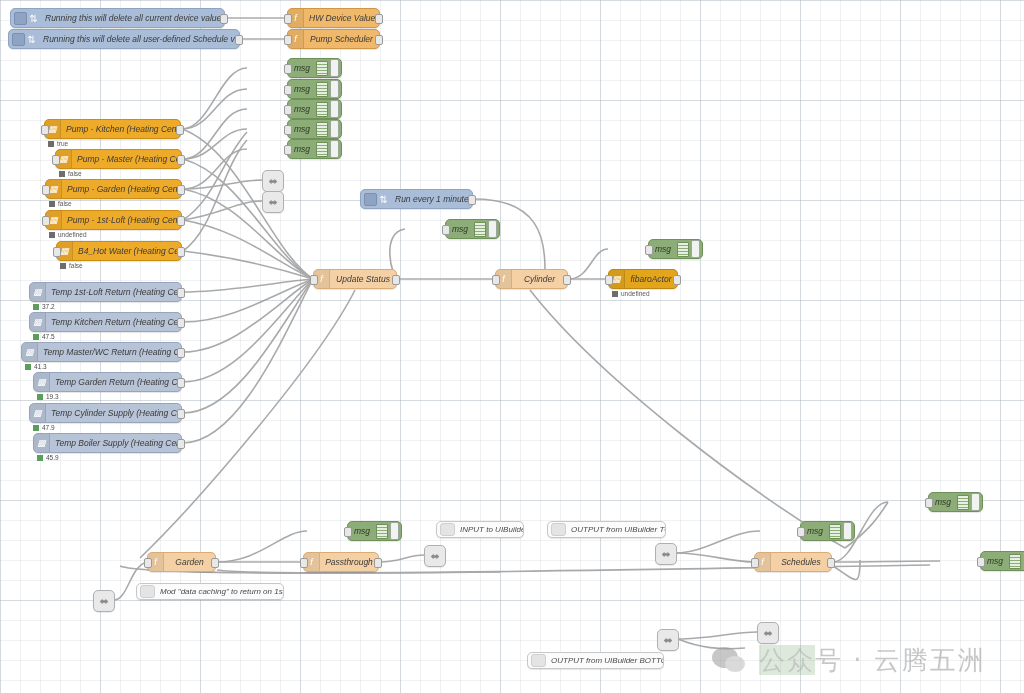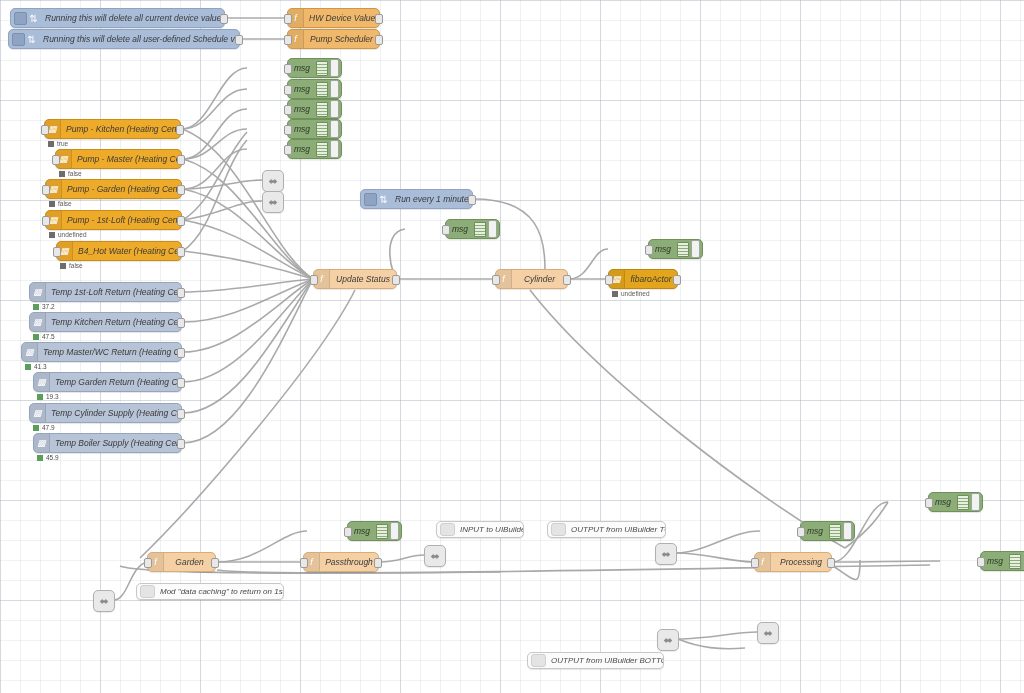--- a/index.html
+++ b/index.html
@@ -448,21 +448,21 @@
       </div>
     <div class="lbl">Passthrough</div>
     <div class="port in"></div>
     <div class="port out"></div>
   </div>
 
   <div class="node n-func" style="left:754px;top:552px;width:78px;">
     <div class="ic">
         <i>f</i>
       </div>
-    <div class="lbl">Processing</div>
+    <div class="lbl">Schedules</div>
     <div class="port in"></div>
     <div class="port out"></div>
   </div>
 
   <div class="linknode" style="left:262px;top:170px;">
     <span>⬌</span>
   </div>
   <div class="linknode" style="left:262px;top:191px;">
     <span>⬌</span>
   </div>
@@ -492,14 +492,23 @@
   </div>
   <div class="node n-comment" style="left:136px;top:583px;width:148px;">
     <div class="cic"></div>
     <div class="lbl">Mod "data caching" to return on 1st line</div>
   </div>
   <div class="node n-comment" style="left:527px;top:652px;width:137px;">
     <div class="cic"></div>
     <div class="lbl">OUTPUT from UIBuilder BOTTOM</div>
   </div>
 
+  <div id="wm">
+    <div class="wchat">
+      <div class="b1"></div>
+        <div class="b2"></div>
+    </div>
+    <div class="wmtext">
+      <span class="hl">公众</span><span>号 · 云腾五洲</span>
+    </div>
+  </div>
 
 </div>
 
 </body></html>

